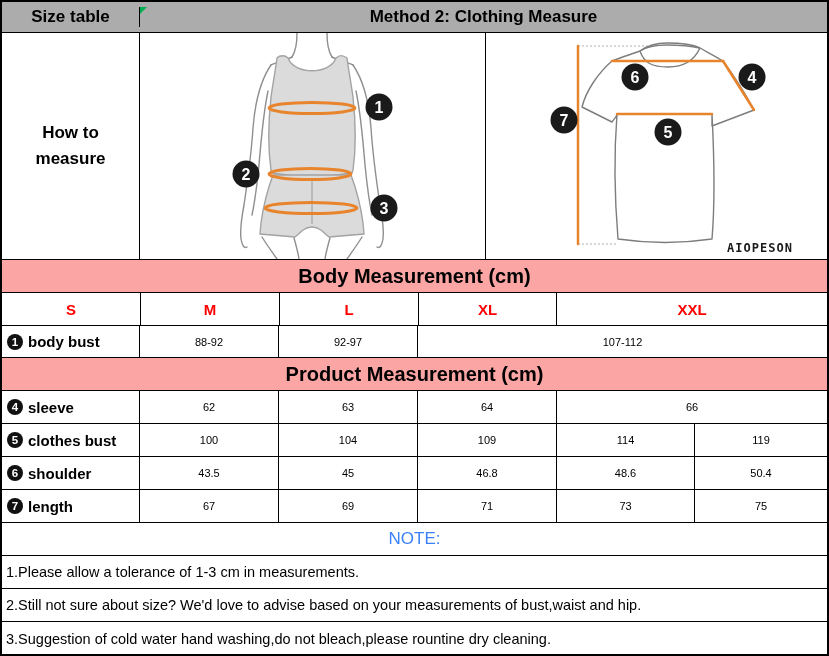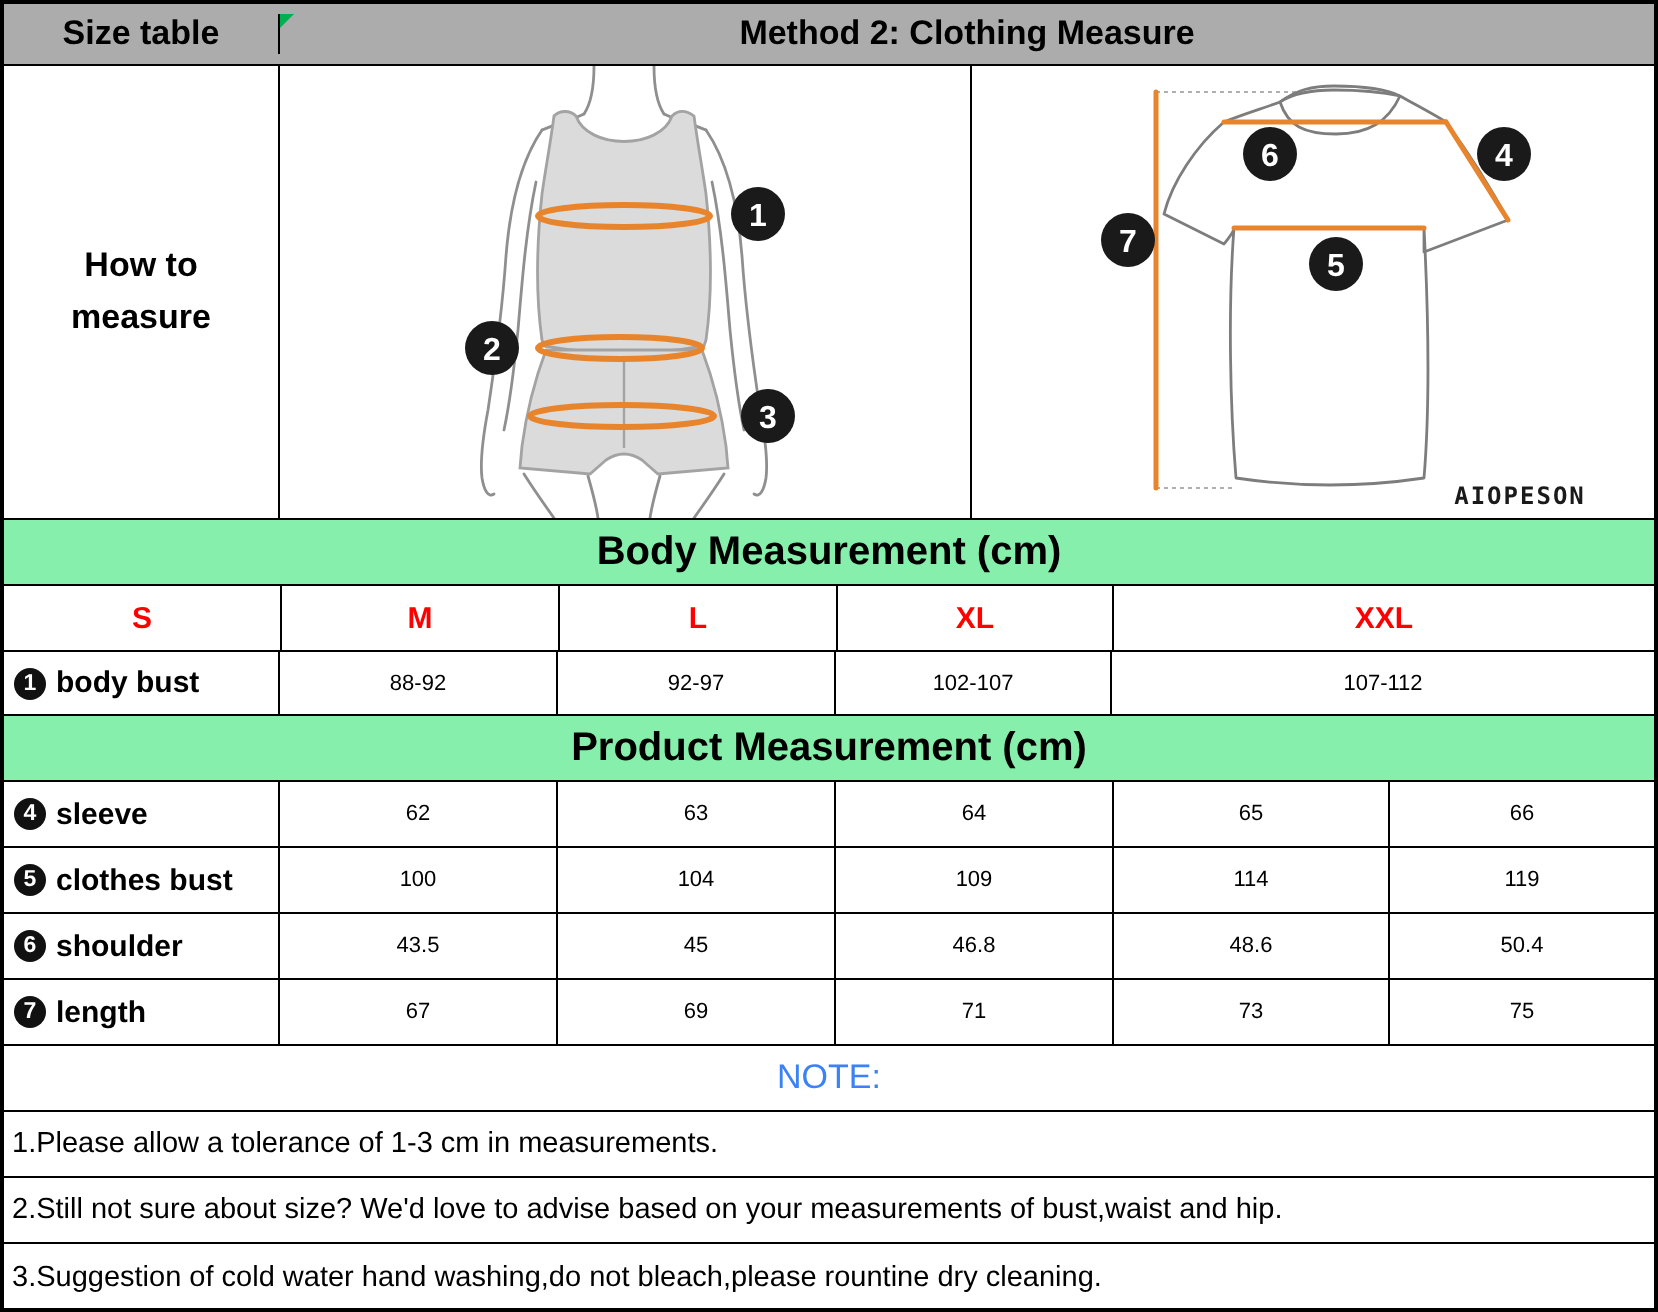--- a/index.html
+++ b/index.html
@@ -26,21 +26,21 @@
     position:absolute; left:0; top:0; width:0; height:0;
     border-top:7px solid #00b050; border-right:7px solid transparent;
   }
 
   
   .row-illus { height:227px; }
   .row-illus .c { background:#fff; }
   .how-to { font-weight:bold; font-size:17px; text-align:center; line-height:1.55; max-width:92px; }
 
   
-  .banner { height:33px; background:#86efac; display:flex; align-items:center; justify-content:center; font-weight:bold; font-size:20px; border-bottom:1px solid #000; }
+  .banner { height:33px; background:#fca5a5; display:flex; align-items:center; justify-content:center; font-weight:bold; font-size:20px; border-bottom:1px solid #000; }
 
   
   .gc1 { width:138px; justify-content:flex-start; padding-left:5px; }
   .gc  { width:139px; }
   .gc5 { width:138px; }
   .gc6 { flex:1; }
   .row-tag { height:33px; }
   .row-tag .c { color:#f00; font-weight:bold; font-size:15px; }
   .row-data { height:33px; }
   .row-data .c { font-size:11px; }
@@ -182,35 +182,33 @@
     <div class="c gc6">XXL</div>
   </div>
 
   <div class="r row-data h32">
     <div class="c gc1">
       <span class="badge">1</span>
       <span>body bust</span>
     </div>
     <div class="c gc">88-92</div>
     <div class="c gc">92-97</div>
-    <div class="c gc5">102-107</div>
     <div class="c gc6">107-112</div>
   </div>
 
   <div class="banner">Product Measurement (cm)</div>
 
   <div class="r row-data">
     <div class="c gc1">
       <span class="badge">4</span>
       <span>sleeve</span>
     </div>
     <div class="c gc">62</div>
     <div class="c gc">63</div>
     <div class="c gc">64</div>
-    <div class="c gc5">65</div>
     <div class="c gc6">66</div>
   </div>
 
   <div class="r row-data">
     <div class="c gc1">
       <span class="badge">5</span>
       <span>clothes bust</span>
     </div>
     <div class="c gc">100</div>
     <div class="c gc">104</div>

